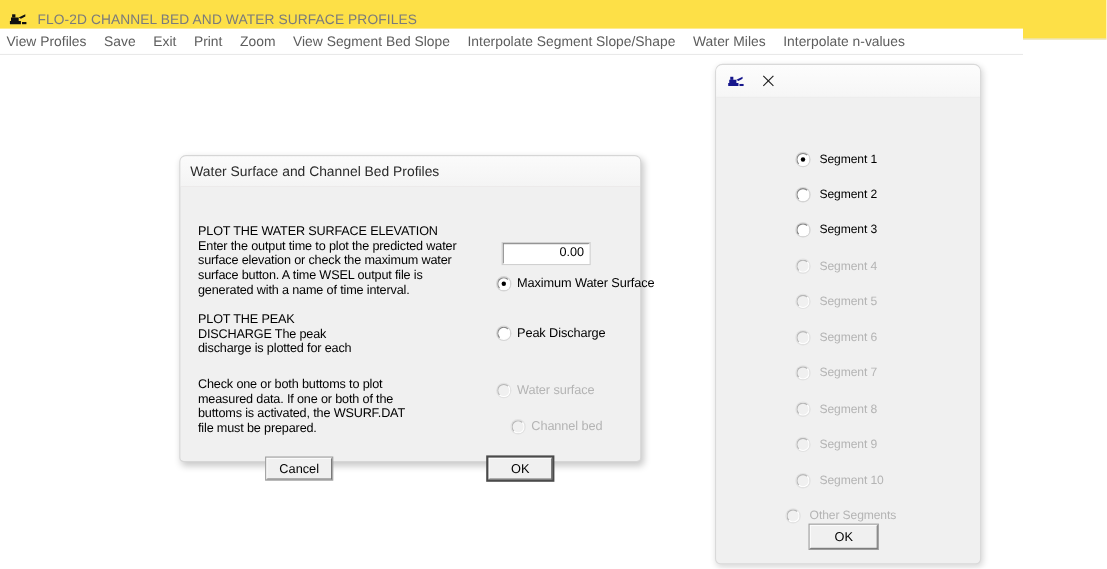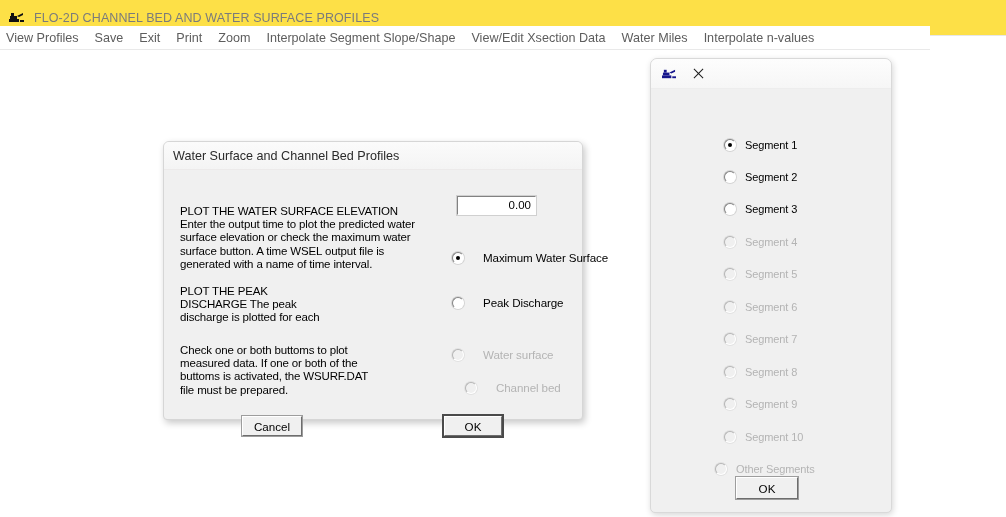--- a/index.html
+++ b/index.html
@@ -61,33 +61,33 @@
     font-family: "Liberation Sans", sans-serif;
     font-size: 11.5px; color: #000000; line-height: 13.2px;
     white-space: pre-line; letter-spacing: -0.15px;
   }
   .blk1 { position: absolute; left: 16px; top: 35px; width: 248px; }
   .blk2 { position: absolute; left: 16px; top: 115px; width: 248px; }
   .blk3 { position: absolute; left: 16px; top: 174px; width: 248px; }
 
   
   .time-field {
-    position: absolute; left: 293px; top: 26px; width: 79px; height: 19px;
+    position: absolute; left: 293px; top: 51px; width: 79px; height: 19px;
     background: #ffffff;
     border-top: 1.6px solid #828282;
     border-left: 1.6px solid #828282;
     border-right: 1.6px solid #ffffff;
     border-bottom: 1.6px solid #ffffff;
     outline: 1px solid #d0d0d0;
     font-size: 11.5px; color: #000; text-align: right;
     line-height: 16px; padding-right: 4px;
   }
 
   
-  .radio-row { position: absolute; display: flex; align-items: center; gap: 19px; }
+  .radio-row { position: absolute; display: flex; align-items: center; gap: 6px; }
   .radio-dot {
     width: 12px; height: 12px; border-radius: 50%; flex: none;
     background: #ffffff;
     border-top: 1.4px solid #848484;
     border-left: 1.4px solid #848484;
     border-right: 1.4px solid #ffffff;
     border-bottom: 1.4px solid #ffffff;
     box-shadow: 0 0 0 1px #d4d4d4;
     position: relative;
   }
@@ -171,22 +171,22 @@
     </span>
     <span class="app-title">FLO-2D CHANNEL BED AND WATER SURFACE PROFILES</span>
   </div>
 
   <div class="menubar">
     <div class="menu-item">View Profiles</div>
     <div class="menu-item">Save</div>
     <div class="menu-item">Exit</div>
     <div class="menu-item">Print</div>
     <div class="menu-item">Zoom</div>
+    <div class="menu-item">View Segment Bed Slope</div>
     <div class="menu-item">Interpolate Segment Slope/Shape</div>
-    <div class="menu-item">View/Edit Xsection Data</div>
     <div class="menu-item">Water Miles</div>
     <div class="menu-item">Interpolate n-values</div>
   </div>
 
   <div class="dlg-wsp">
     <div class="dlg-wsp-caption">
       <span>Water Surface and Channel Bed Profiles</span>
     </div>
 
     <div class="dlg-wsp-body">

